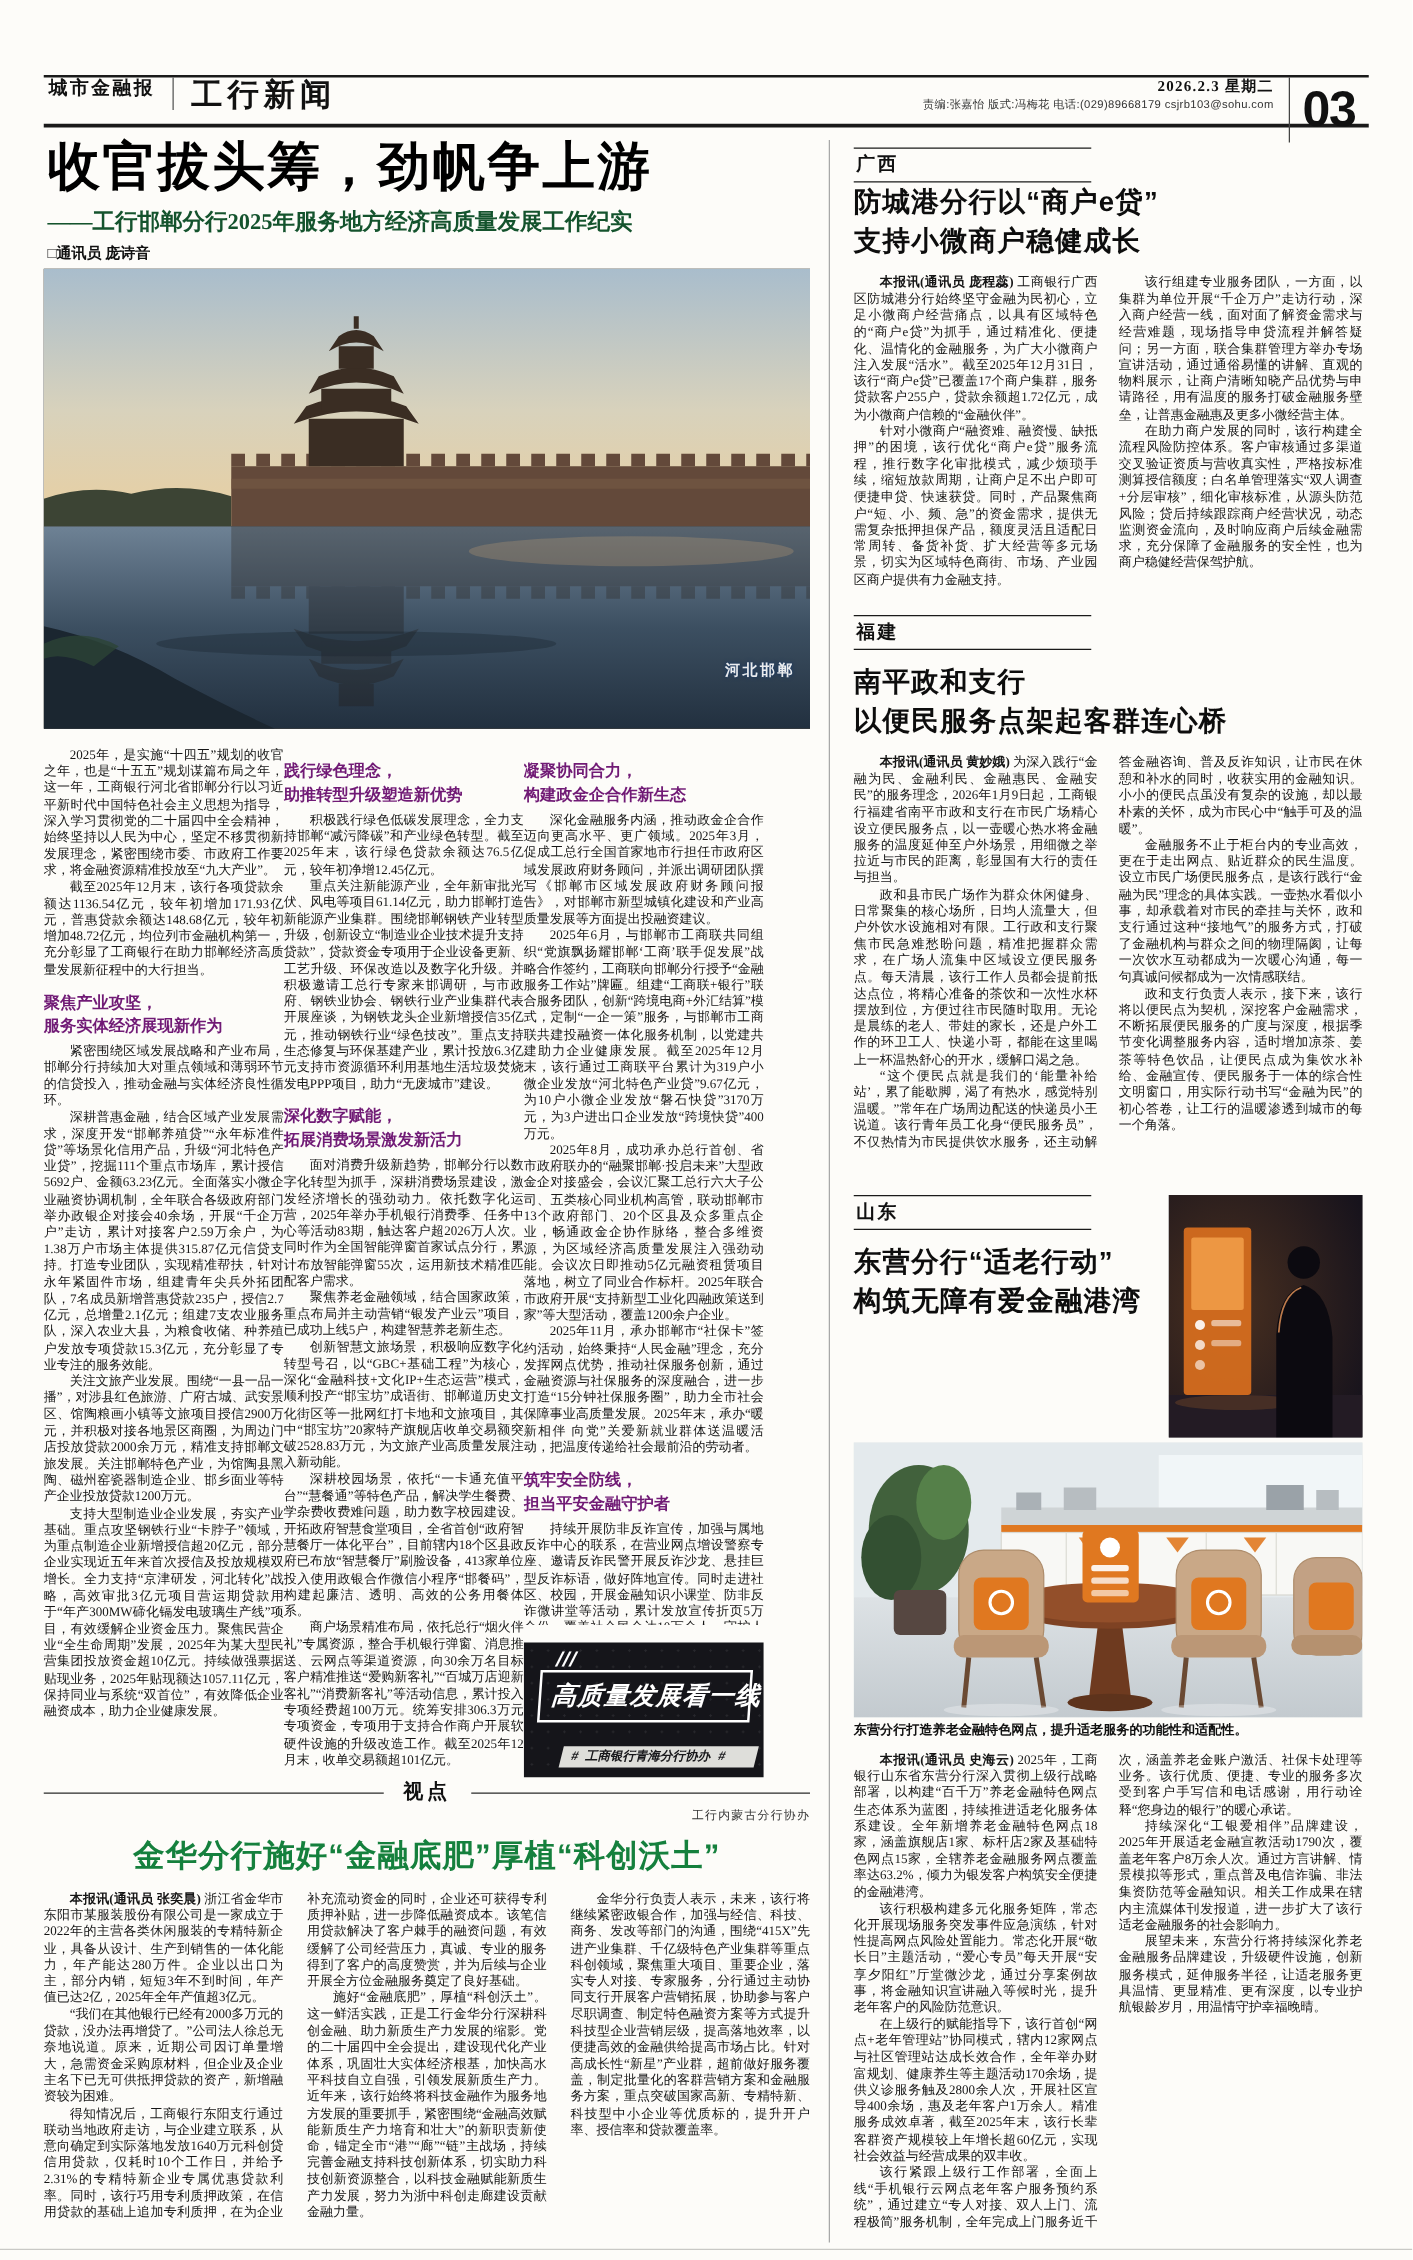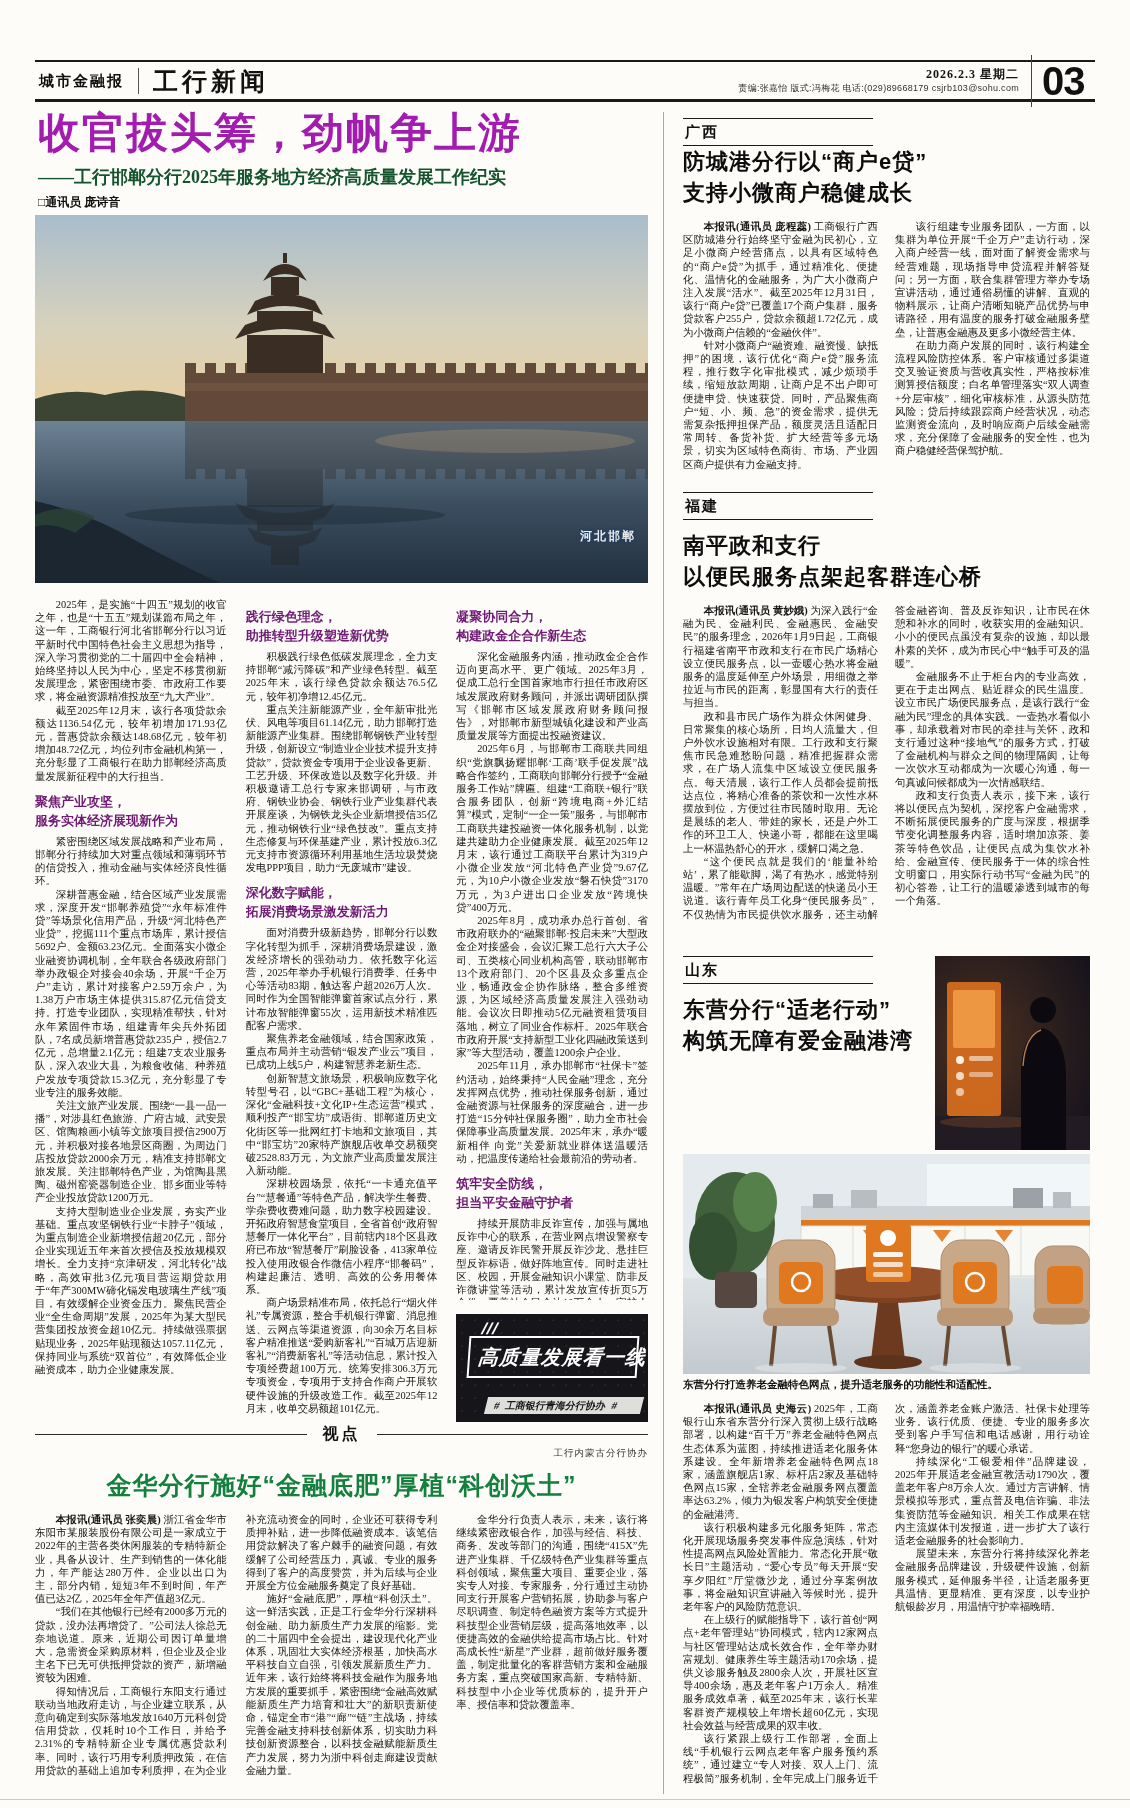--- a/index.html
+++ b/index.html
@@ -3,42 +3,42 @@
 <meta charset="utf-8">
 <style>
   *{margin:0;padding:0;box-sizing:border-box}
   html,body{width:1130px;background:#ffffff}
   body{font-family:"Liberation Serif",serif;color:var(--ink,#111)}
   #page{position:relative;width:1130px;height:1808px;background:var(--paper,#fdfcf9);overflow:hidden}
 
   
   .hdr-bar{position:absolute;left:35px;top:60px;width:1060px;height:42px;
     border-top:2px solid var(--rule,#1a1a1a);border-bottom:3px solid var(--rule,#1a1a1a);
-    display:flex;align-items:center}
+    display:flex;}
   .masthead{font:700 15px/18px "Liberation Serif",serif;letter-spacing:2px;padding:0 14px 0 4px}
   .vline{width:1px;height:26px;background:#555}
   .section-name{font:800 25px/28px "Liberation Sans",sans-serif;letter-spacing:4px;padding-left:14px}
   .hdr-right{margin-left:auto;text-align:right;padding-right:12px}
   .hdr-date{font:700 12px/15px "Liberation Serif",serif;letter-spacing:1px}
   .hdr-credits{font:9px/13px "Liberation Sans",sans-serif;color:#333;letter-spacing:.3px}
   .pageno{border-left:1px solid #444;height:52px;display:flex;align-items:center;
     font:800 40px/40px "Liberation Sans",sans-serif;padding-left:10px;width:64px;letter-spacing:-1px}
 
   
   .lead-head{position:absolute;left:38px;top:108px;width:612px}
-  .lead-headline{font:900 42px/50px "Liberation Sans",sans-serif;letter-spacing:2px;color:#a21caf}
+  .lead-headline{font:900 42px/50px "Liberation Sans",sans-serif;letter-spacing:2px;color:#000000}
   .lead-sub{font:600 18px/26px "Liberation Serif",serif;margin-top:6px;color:#14532d}
   .lead-byline{font:700 12px/18px "Liberation Serif",serif;margin-top:3px}
 
   .lead-photo{position:absolute;left:35px;top:215px;width:613px;height:368px;overflow:hidden;background:#000000}
   .photo-tag{position:absolute;right:12px;bottom:40px;color:var(--watermark,#fff);
     font:700 12px/14px "Liberation Sans",sans-serif;letter-spacing:2px;
     text-shadow:0 0 4px #1b3a66,0 0 2px #1b3a66;opacity:.9}
 
-  .lead-cols{position:absolute;left:35px;top:598px;width:613px;height:824px;display:flex;gap:19px}
+  .lead-cols{position:absolute;left:35px;top:598px;width:613px;height:824px;display:flex;}
   .lead-col{width:192px;height:824px;overflow:hidden;display:flex;flex-direction:column}
   .copy{font-size:10.4px;line-height:13.2px;text-align:justify;color:#151515}
   .copy p.para{text-indent:2em}
   .copy p.para b{font-family:"Liberation Serif",serif}
   h4.subhead{font:700 13px/19px "Liberation Sans",sans-serif;margin:9px 0 5px;text-indent:0;color:#701a75}
   .col3-text{height:702px;overflow:hidden}
 
   
   .promo{position:relative;margin-top:auto;height:108px;background:var(--promo-bg,#15151a);overflow:hidden;
     background-image:radial-gradient(rgba(255,255,255,.08) 1px,transparent 1px);background-size:13px 13px}

